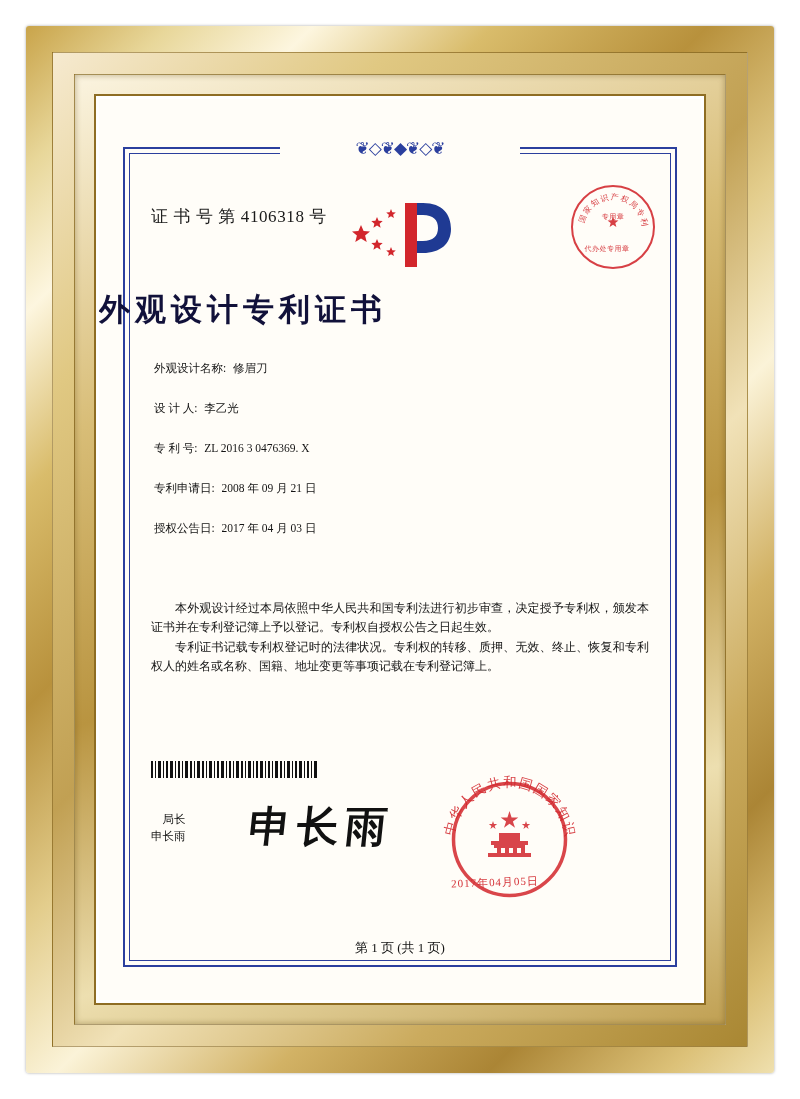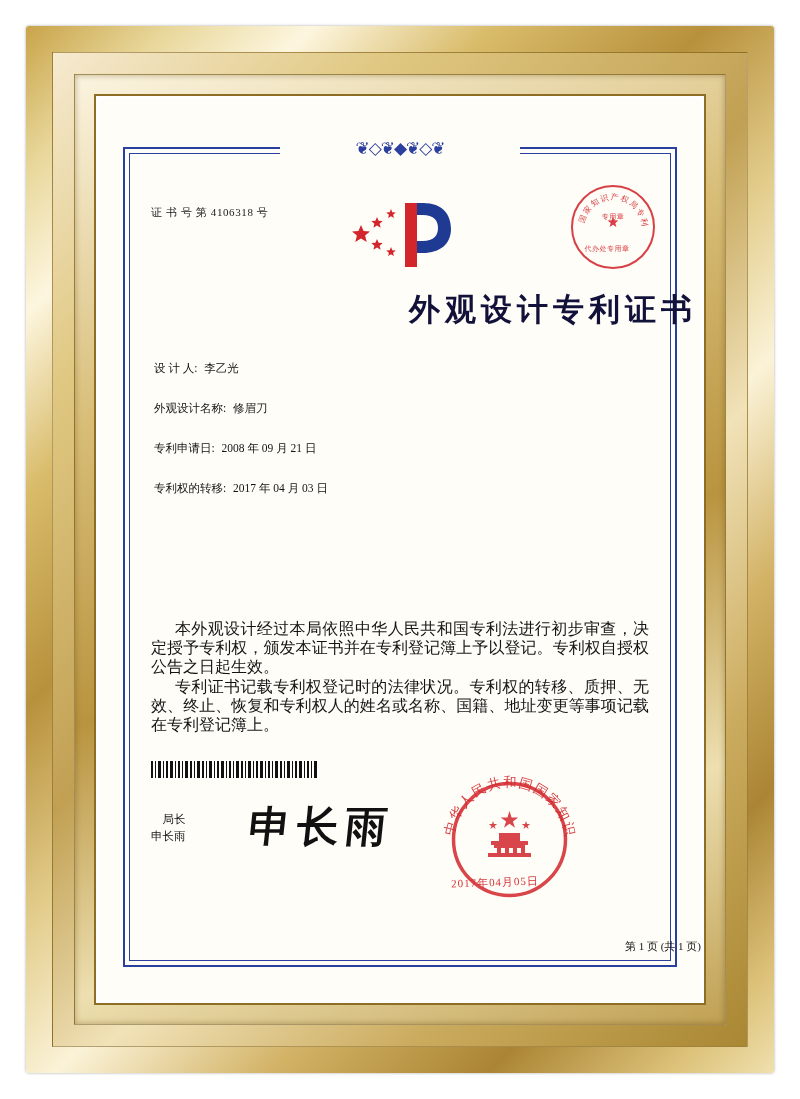--- a/index.html
+++ b/index.html
@@ -99,21 +99,21 @@
     color: #2b3f9e;
     font-size: 17px;
     line-height: 24px;
     letter-spacing: -1px;
   }
 
   
   .cert-no {
     position: absolute;
     left: 52px; top: 106px;
-    font-size: 11px;
+    font-size: 17px;
     color: #1a1a1a;
     letter-spacing: 0.6px;
   }
 
   
   .logo {
     position: absolute;
     left: 248px; top: 96px;
     width: 110px; height: 78px;
   }
@@ -147,21 +147,21 @@
     font-size: 7px;
     letter-spacing: 0.5px;
     margin-top: 39px;
   }
 
   
   .title {
     position: absolute;
     left: 0; right: 4px;
     top: 190px;
-    text-align: right;
+    text-align: left;
     font-size: 31px;
     font-weight: bold;
     letter-spacing: 5px;
     color: #11113a;
     font-family: "DejaVu Serif", "Liberation Serif", serif;
   }
 
   
   .fields {
     position: absolute;
@@ -182,23 +182,23 @@
   .field-value {
     display: inline-block;
     margin-left: 4px;
     color: #141414;
   }
 
   
   .body-text {
     position: absolute;
     left: 52px;
-    top: 520px;
+    top: 500px;
     width: 498px;
-    font-size: 16px;
+    font-size: 12px;
     line-height: 19px;
     color: #141414;
     text-align: justify;
   }
   .body-text p {
     margin: 0 0 1px 0;
     text-indent: 24px;
   }
 
   
@@ -248,22 +248,22 @@
     letter-spacing: 1px;
     opacity: 0.95;
     transform: rotate(-2deg);
   }
 
   
   .page-footer {
     position: absolute;
     left: 0; right: 0;
     top: 840px;
-    text-align: right;
-    font-size: 11px;
+    text-align: center;
+    font-size: 13px;
     color: #141414;
   }
 </style>
 </head>
 <body>
 
 <div class="frame-outer">
   <div class="frame-gold"></div>
   <div class="frame-bevel1"></div>
   <div class="frame-bevel2"></div>
@@ -301,33 +301,37 @@
         <polygon points="38,28 39.3,31.6 43.2,31.8 40.2,34.3 41.2,38 38,35.9 34.8,38 35.8,34.3 32.8,31.8 36.7,31.6" fill="#d2262c"></polygon>
       </svg>
       <div class="st-mid">专用章</div>
       <div class="st-bot">代办处专用章</div>
     </div>
 
     <div class="title">外观设计专利证书</div>
 
     <div class="fields">
       <div class="field-row">
+        <span class="field-label">外观设计名称:</span>
+        <span class="field-value">修眉刀</span>
+      </div>
+      <div class="field-row">
         <span class="field-label">设  计  人:</span>
         <span class="field-value">李乙光</span>
       </div>
       <div class="field-row">
-        <span class="field-label">外观设计名称:</span>
-        <span class="field-value">修眉刀</span>
+        <span class="field-label">专  利  号:</span>
+        <span class="field-value">ZL 2016 3 0476369. X</span>
       </div>
       <div class="field-row">
         <span class="field-label">专利申请日:</span>
         <span class="field-value">2008 年 09 月 21 日</span>
       </div>
       <div class="field-row">
-        <span class="field-label">专利权的转移:</span>
+        <span class="field-label">授权公告日:</span>
         <span class="field-value">2017 年 04 月 03 日</span>
       </div>
     </div>
 
     <div class="body-text">
       <p>本外观设计经过本局依照中华人民共和国专利法进行初步审查，决定授予专利权，颁发本证书并在专利登记簿上予以登记。专利权自授权公告之日起生效。</p>
       <p>专利证书记载专利权登记时的法律状况。专利权的转移、质押、无效、终止、恢复和专利权人的姓名或名称、国籍、地址变更等事项记载在专利登记簿上。</p>
     </div>
 
     <div class="barcode">

